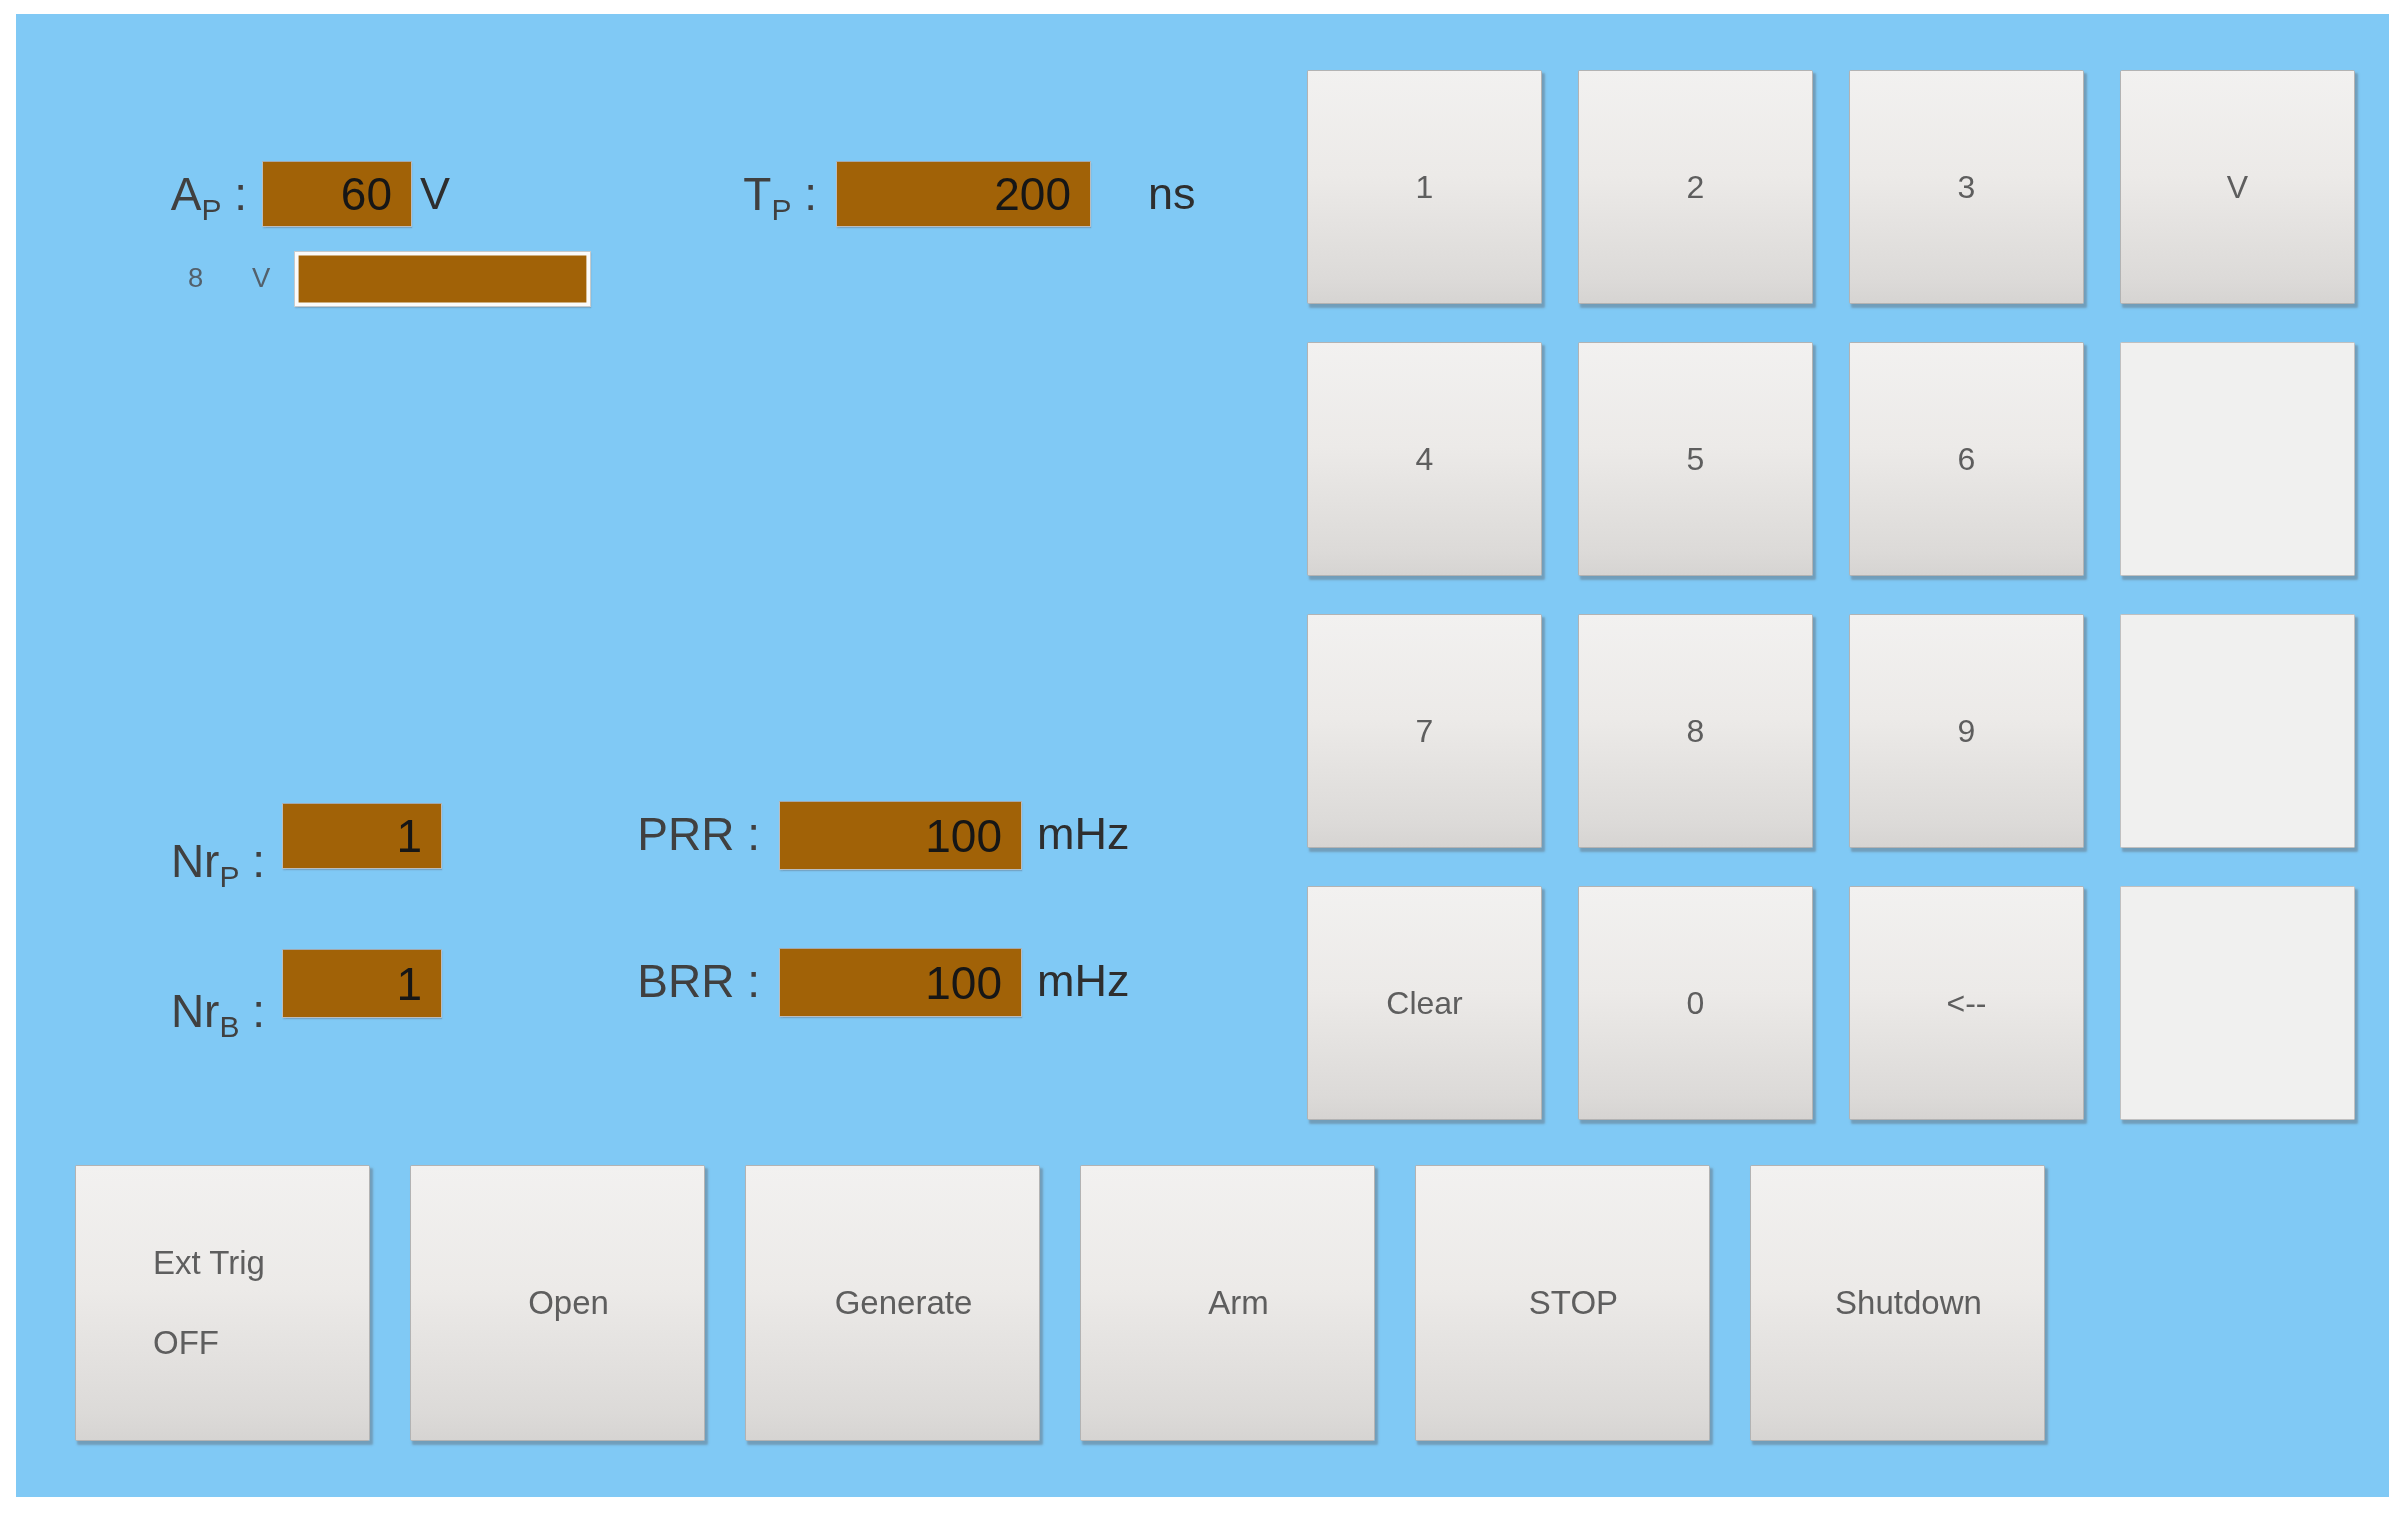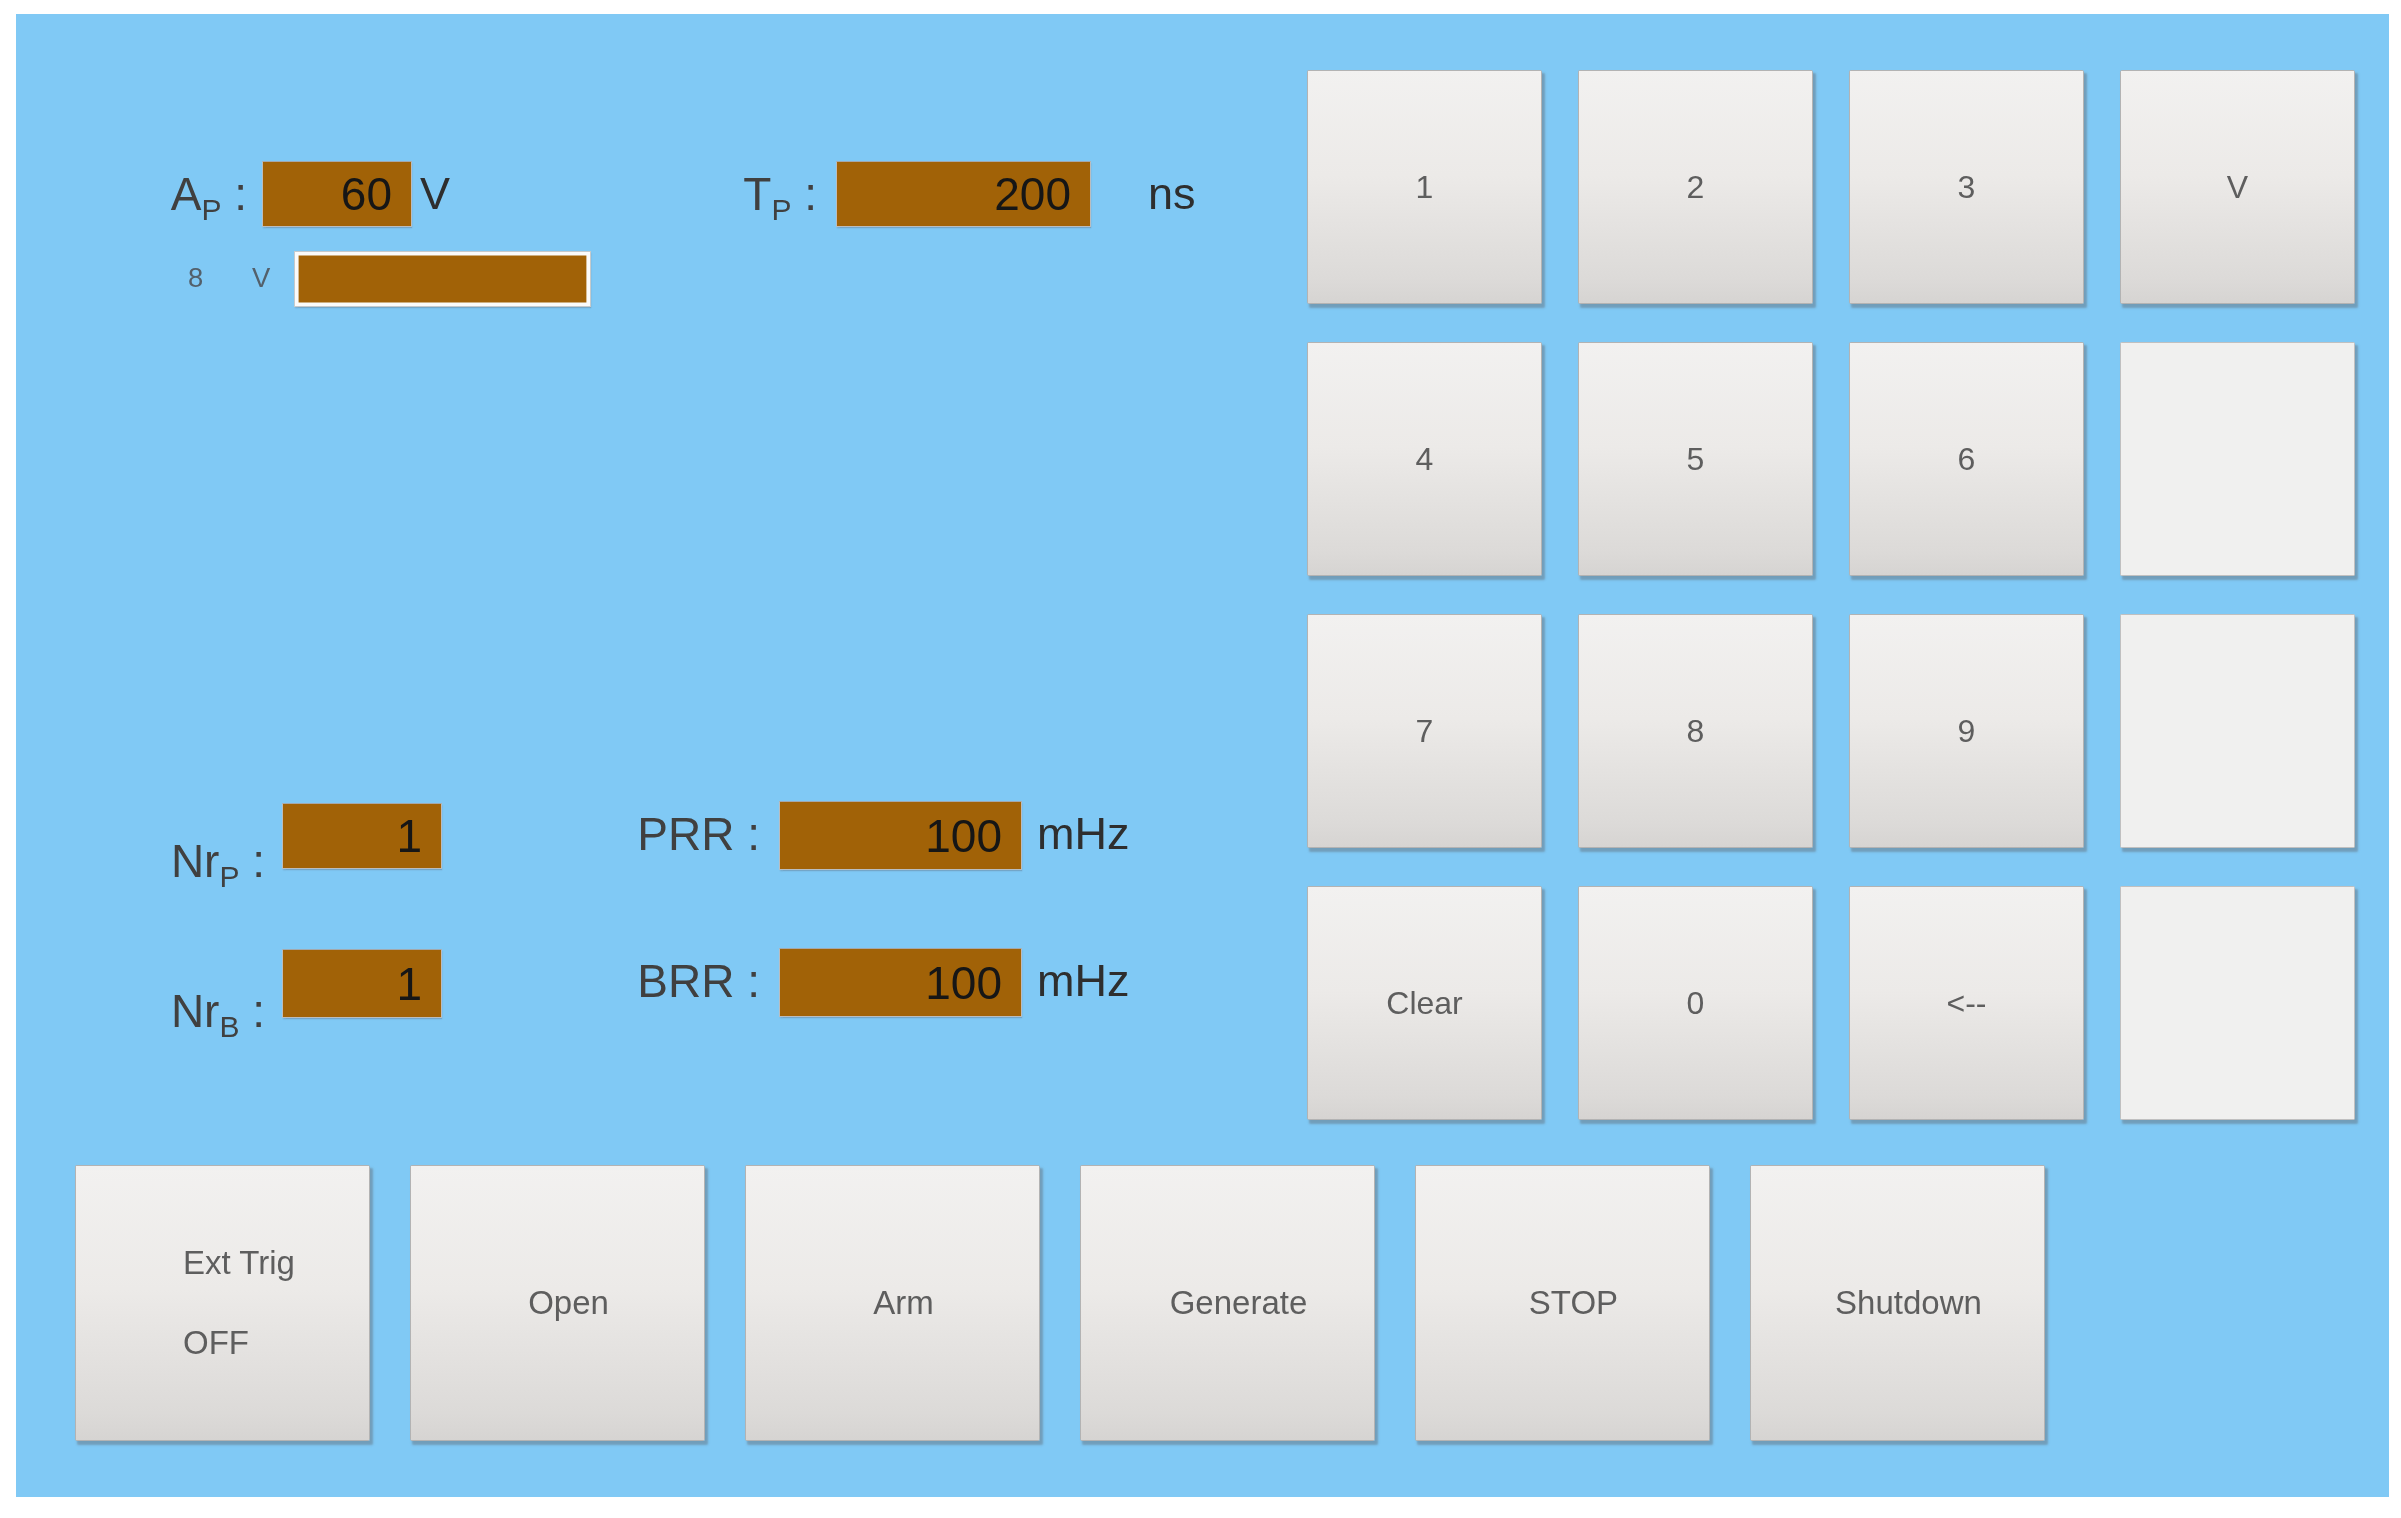--- a/index.html
+++ b/index.html
@@ -59,21 +59,21 @@
   }
   .action{
     box-sizing:border-box;width:295px;height:276px;
     border:1.4px solid #b3b3b3;border-radius:1.4px;
     background:linear-gradient(#f2f1f0 0%,#eceae8 45%,#dcdad8 90%,#d6d4d2 100%);
     box-shadow:2.9px 3.6px 2.2px rgba(96,104,112,0.45);
     display:flex;align-items:center;justify-content:center;
     font-size:33px;color:#5e5e5e;cursor:default;padding-left:22px;
   }
   .action.two-line{
-    flex-direction:column;align-items:flex-start;padding-left:107px;
+    flex-direction:column;align-items:flex-start;padding-left:77px;
   }
   .action.two-line .line2{margin-top:42px;}
 </style>
 </head>
 <body>
 
 <div id="root">
   <div id="panel">
 
     <div class="field-label" style="left:94px;top:147px;width:137px;"><span>A</span><sub>P</sub><span> :</span></div>
@@ -123,21 +123,21 @@
       <div class="key">&lt;--</div>
       <div class="key blank"></div>
     </div>
 
     <div id="actions">
       <div class="action two-line">
         <span class="line1">Ext Trig</span>
         <span class="line2">OFF</span>
       </div>
       <div class="action">Open</div>
+      <div class="action">Generate</div>
       <div class="action">Arm</div>
-      <div class="action">Generate</div>
       <div class="action">STOP</div>
       <div class="action">Shutdown</div>
     </div>
 
   </div>
 </div>
 
 
 </body></html>

